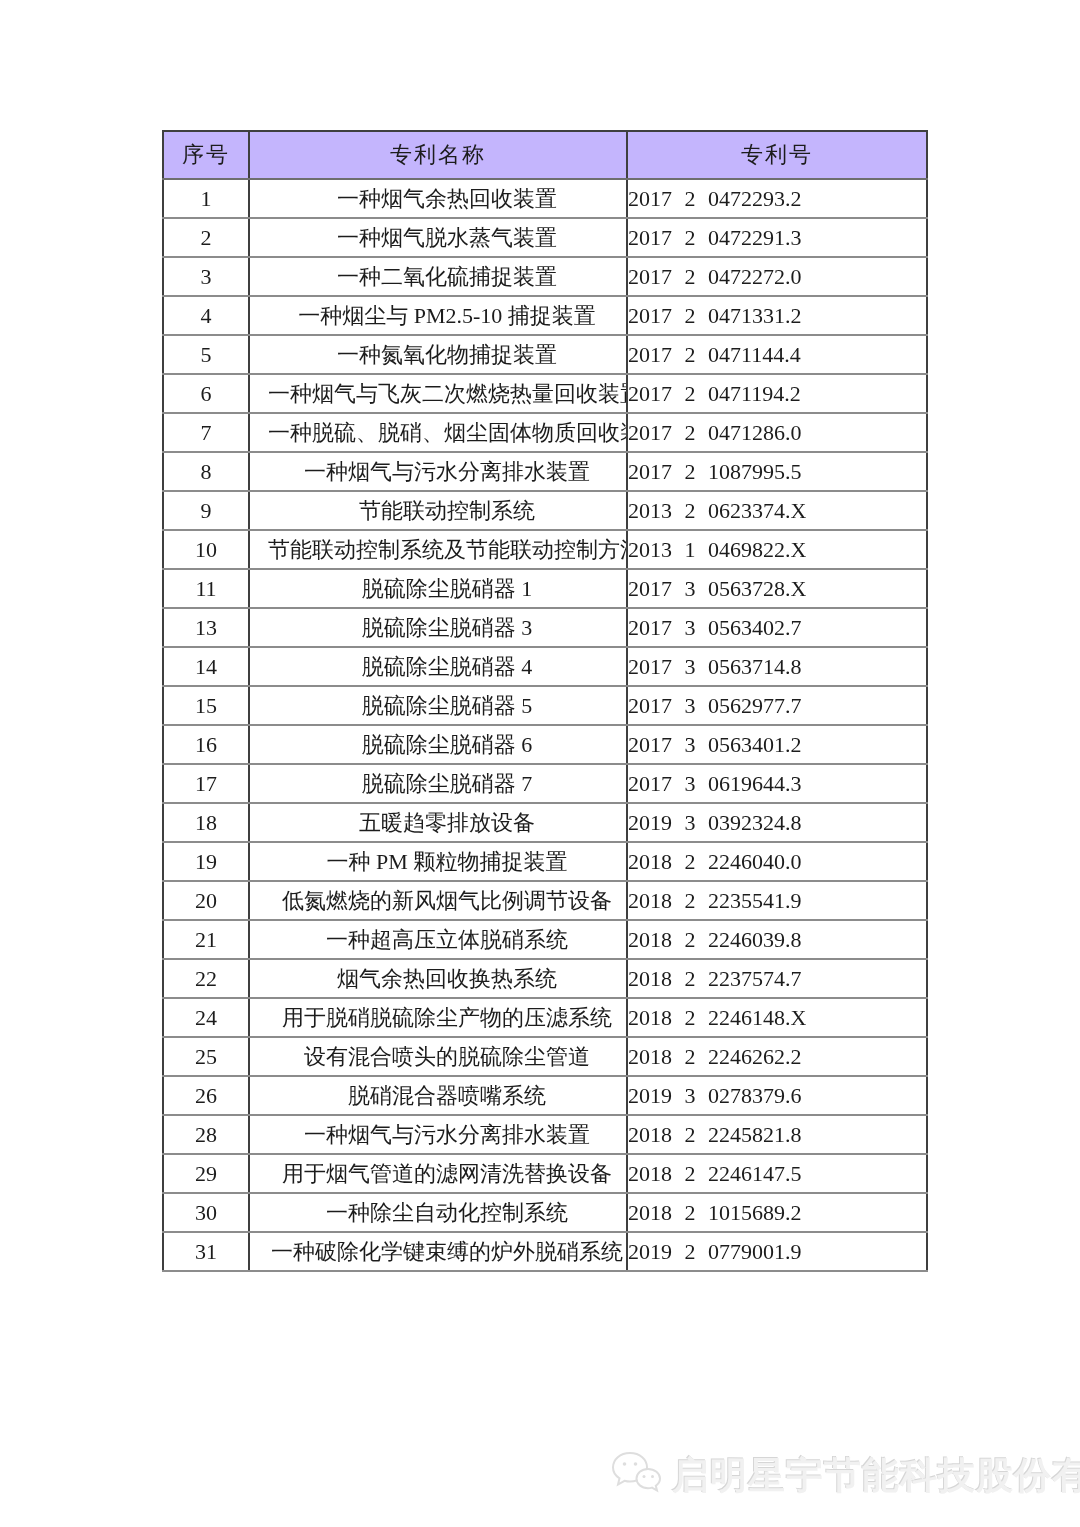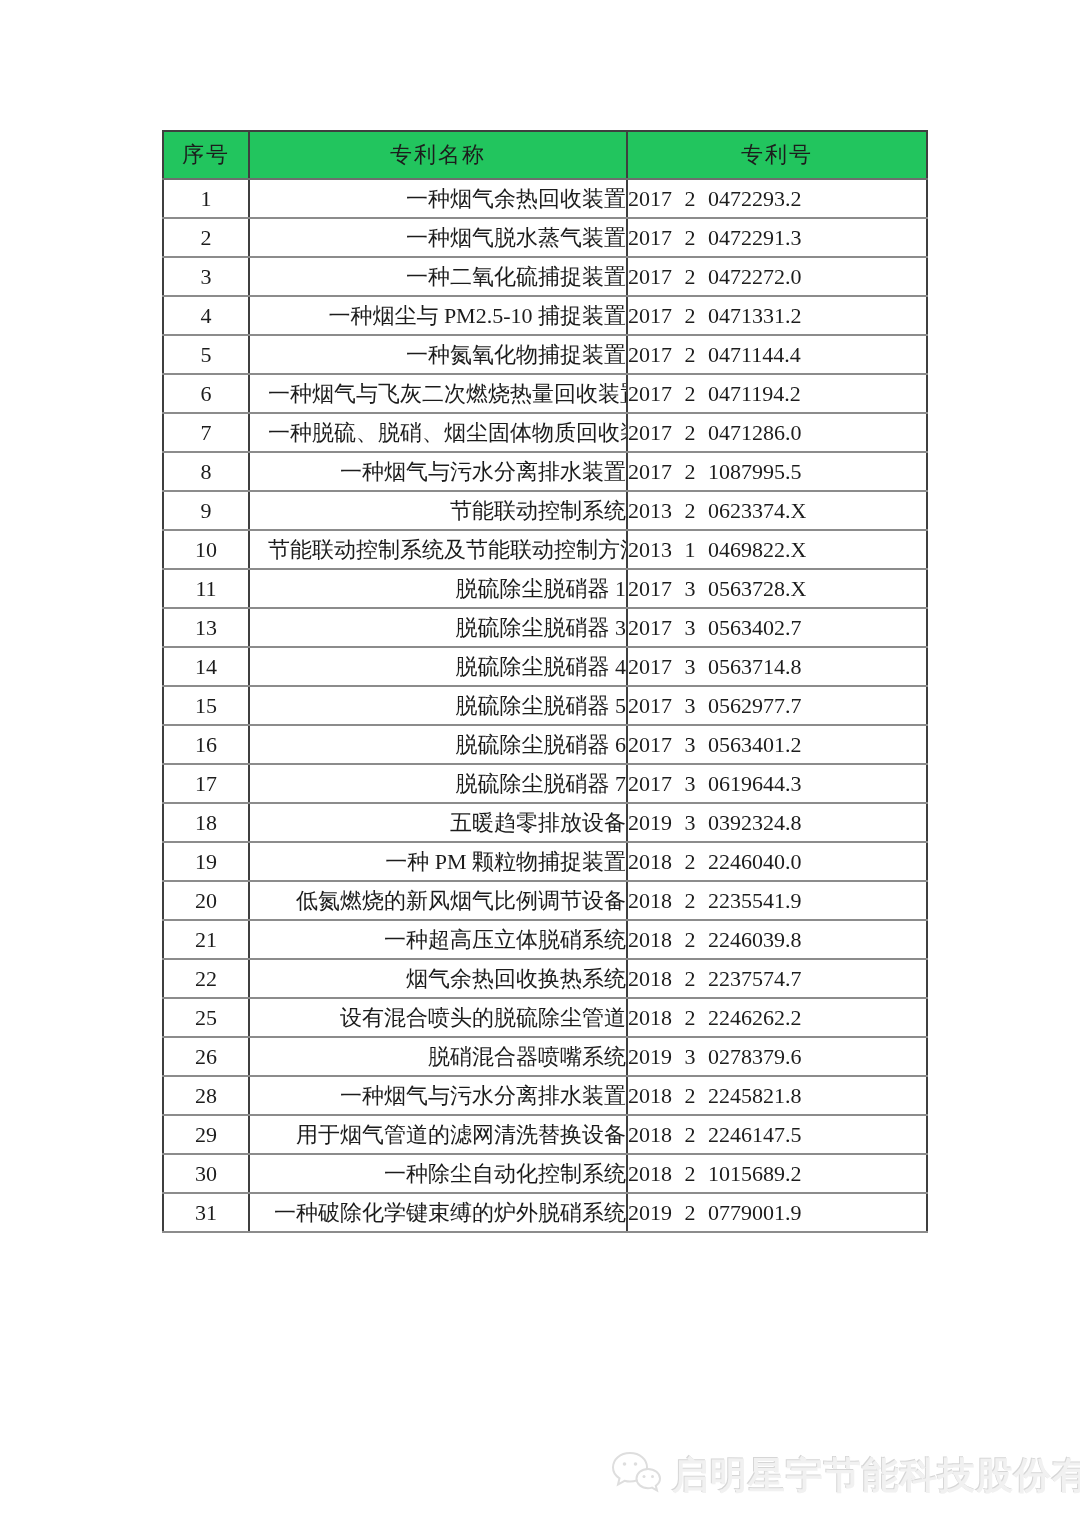--- a/index.html
+++ b/index.html
@@ -20,21 +20,21 @@
   table.patent-table {
     border-collapse: collapse;
     table-layout: fixed;
     width: 764px;
     border: 2px solid #3f3f3f;
   }
   table.patent-table col.c-no   { width: 86px;  }
   table.patent-table col.c-name { width: 378px; }
   table.patent-table col.c-pat  { width: 300px; }
   table.patent-table th {
-    background: #22c55e;
+    background: #c4b5fd;
     height: 48px;
     font-size: 22px;
     font-weight: normal;
     color: #1c1c1c;
     text-align: center;
     letter-spacing: 2px;
     border-left: 2px solid #3f3f3f;
     border-right: 2px solid #3f3f3f;
     border-top: 2px solid #3f3f3f;
     border-bottom: 2px solid #6e6e6e;
@@ -50,21 +50,21 @@
     background: #ffffff;
     white-space: nowrap;
     overflow: hidden;
   }
   td.col-no {
     text-align: center;
     color: #35a877;
     font-size: 21px;
   }
   td.col-name {
-    text-align: right;
+    text-align: center;
     padding-left: 18px;
   }
   td.col-pat {
     word-spacing: 7px;
   }
   .watermark {
     position: absolute;
     left: 610px;
     top: 1450px;
     display: flex;
@@ -198,20 +198,25 @@
         </tr>
         <tr>
           <td class="col-no">21</td>
           <td class="col-name">一种超高压立体脱硝系统</td>
           <td class="col-pat">2018 2 2246039.8</td>
         </tr>
         <tr>
           <td class="col-no">22</td>
           <td class="col-name">烟气余热回收换热系统</td>
           <td class="col-pat">2018 2 2237574.7</td>
+        </tr>
+        <tr>
+          <td class="col-no">24</td>
+          <td class="col-name">用于脱硝脱硫除尘产物的压滤系统</td>
+          <td class="col-pat">2018 2 2246148.X</td>
         </tr>
         <tr>
           <td class="col-no">25</td>
           <td class="col-name">设有混合喷头的脱硫除尘管道</td>
           <td class="col-pat">2018 2 2246262.2</td>
         </tr>
         <tr>
           <td class="col-no">26</td>
           <td class="col-name">脱硝混合器喷嘴系统</td>
           <td class="col-pat">2019 3 0278379.6</td>

